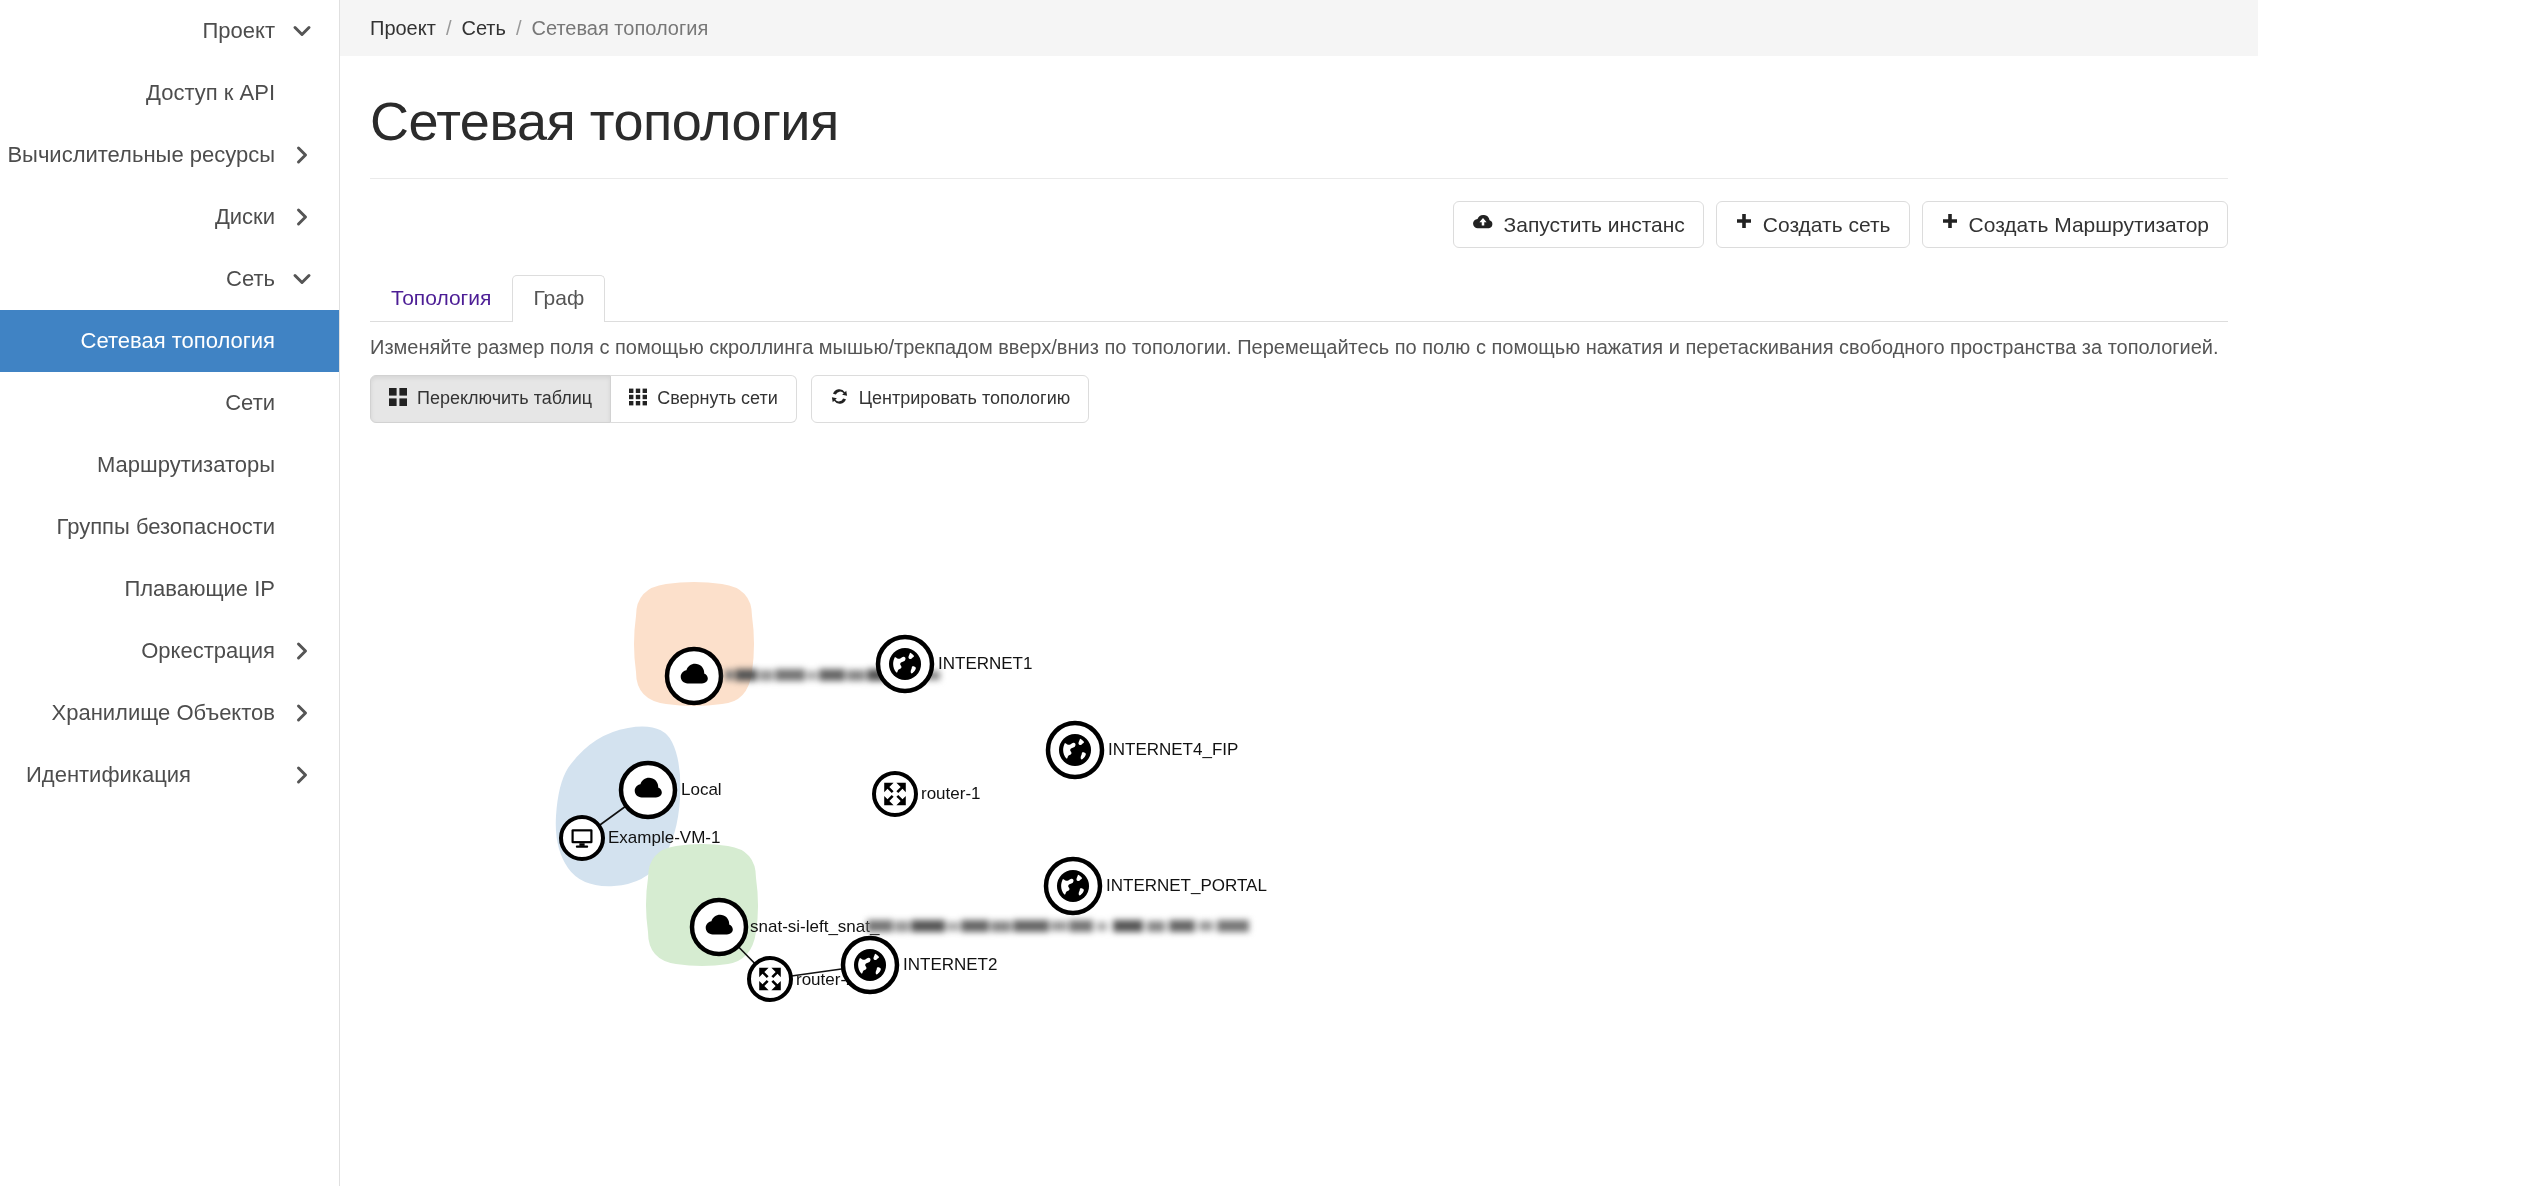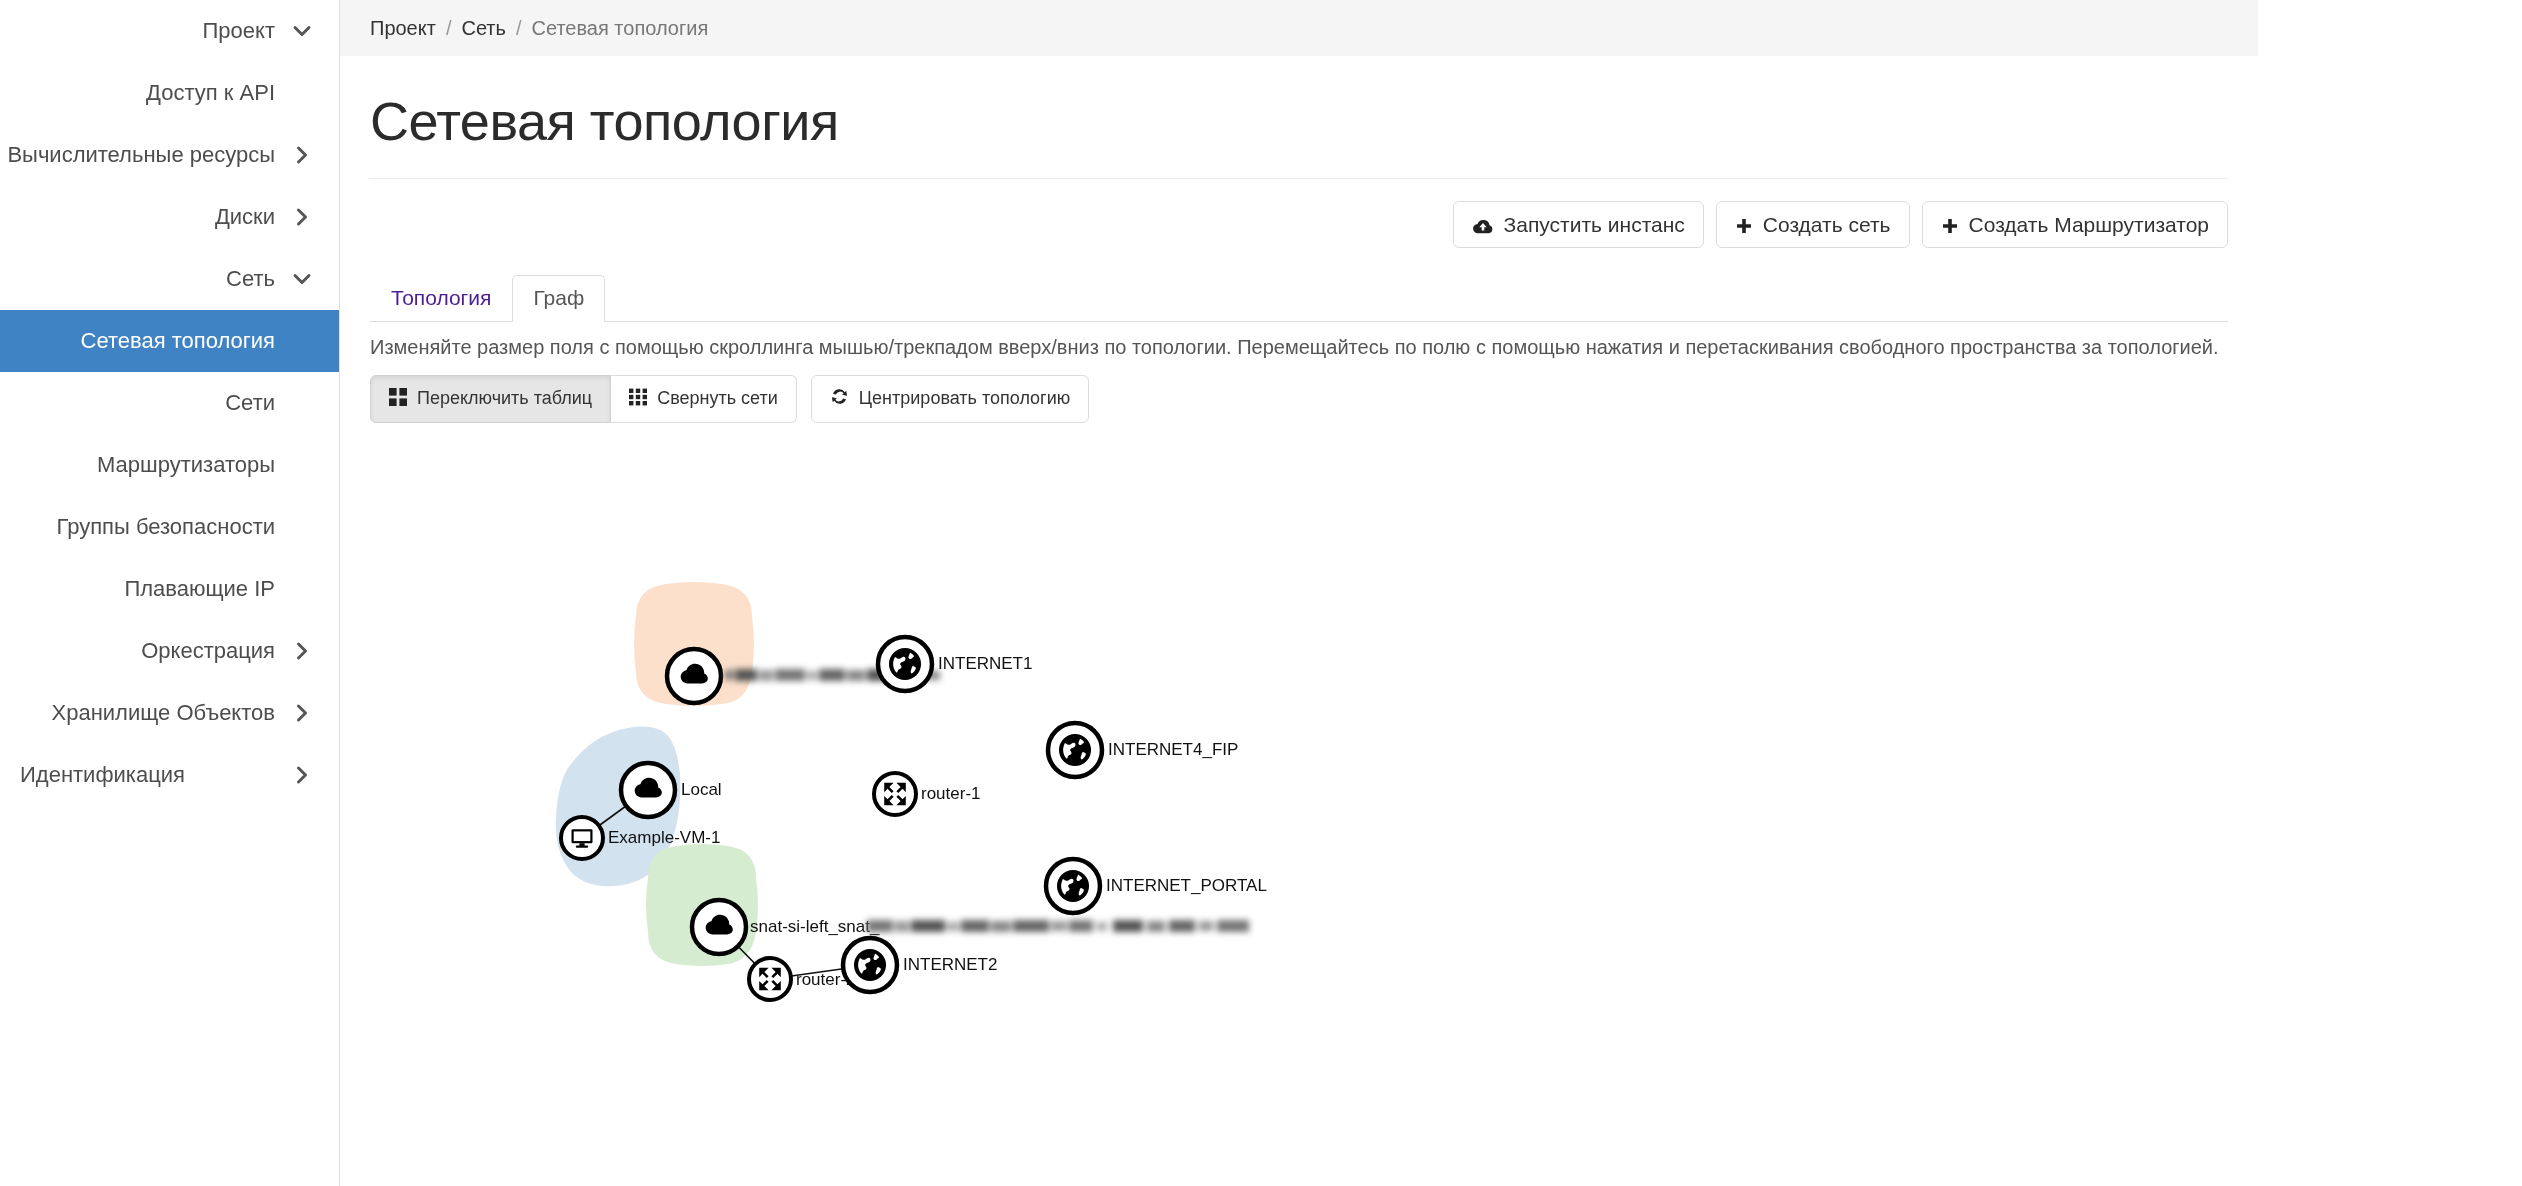--- a/index.html
+++ b/index.html
@@ -91,21 +91,21 @@
   }
   .btn {
     background: #ffffff;
     border: 1px solid #dcdcdc;
     border-radius: 6px;
     font-size: 21px;
     color: #333;
     padding: 11px 18px;
     margin-left: 12px;
     display: inline-flex;
-    align-items: flex-end;
+    align-items: flex-start;
     gap: 10px;
     cursor: pointer;
     white-space: nowrap;
     font-family: inherit;
     line-height: 1.1;
   }
   .btn .ic { display:inline-flex; align-items:center; }
 
   
   .tabs-wrap { padding: 0 30px; margin-top: 26px; position: relative; }
@@ -266,21 +266,21 @@
 
     <div class="nav-item">
       <span class="label">Хранилище Объектов</span>
       <span class="caret">
         <svg width="20" height="20" viewBox="0 0 20 20">
             <path d="M6.5 3 L13.5 10 L6.5 17" stroke="#555" stroke-width="3" fill="none" stroke-linecap="round" stroke-linejoin="round"></path>
           </svg>
       </span>
     </div>
 
-    <div class="nav-item lvl1" style="justify-content:space-between;padding-left:20px;">
+    <div class="nav-item lvl1" style="justify-content:space-between;padding-left:26px;">
       <span class="label">Идентификация</span>
       <span class="caret">
         <svg width="20" height="20" viewBox="0 0 20 20">
             <path d="M6.5 3 L13.5 10 L6.5 17" stroke="#555" stroke-width="3" fill="none" stroke-linecap="round" stroke-linejoin="round"></path>
           </svg>
       </span>
     </div>
   </nav>
 
   <main class="content">

